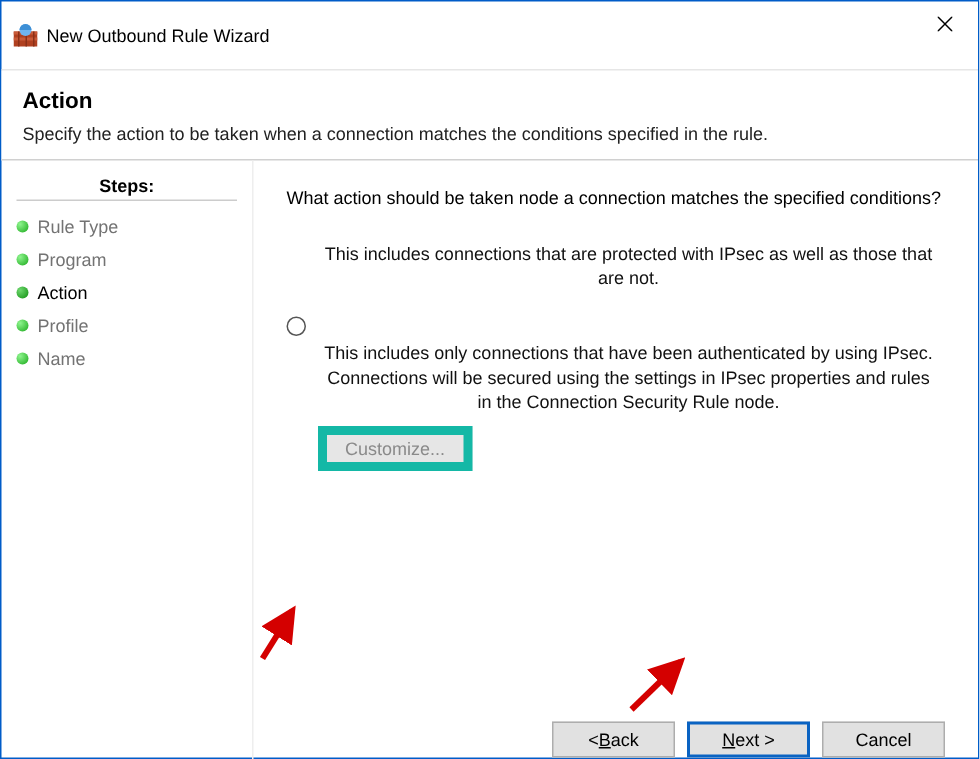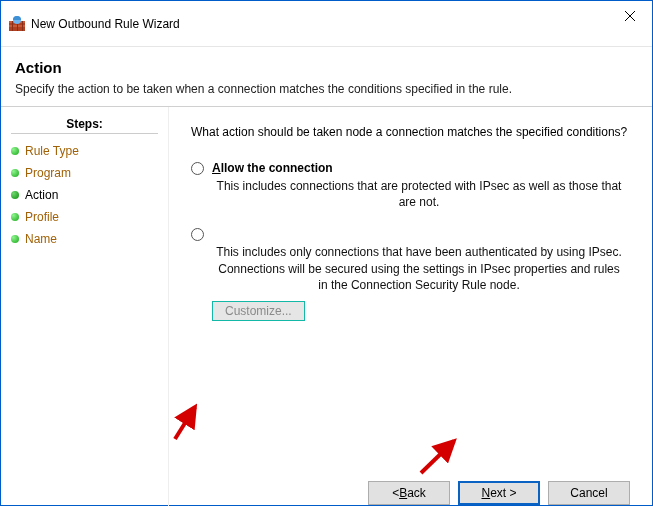--- a/index.html
+++ b/index.html
@@ -87,21 +87,21 @@
     cursor: pointer;
   }
   .sidebar li .bullet {
     width: 8px; height: 8px; border-radius: 50%;
     background: radial-gradient(circle at 30% 30%, #8ef58e, #1aa81a);
     flex: 0 0 8px;
   }
   .sidebar li.active .bullet {
     background: radial-gradient(circle at 30% 30%, #6ed86e, #0f8d0f);
   }
-  .sidebar li .label { color: #a16207; }
+  .sidebar li .label { color: #737373; }
   .sidebar li.active .label { color: #000; }
   .main {
     flex: 1;
     padding: 18px 22px 10px 22px;
     position: relative;
   }
   .question {
     margin-bottom: 22px;
   }
   .opt {
@@ -138,21 +138,21 @@
   .opt-desc {
     margin: 3px 4px 0 21px;
     font-size: 12px;
     color: #111;
     line-height: 1.35;
     max-width: 420px;
     text-align: center;
   }
   .customize {
     margin: 8px 0 0 21px;
-    border: 1px solid #14b8a6;
+    border: 6px solid #14b8a6;
     background: #e6e6e6;
     color: #8a8a8a;
     padding: 2px 12px;
     font-size: 12px;
     cursor: default;
   }
   .footer {
     position: absolute;
     bottom: 18px;
     right: 22px;
@@ -240,24 +240,20 @@
           <span class="bullet"></span>
           <span class="label">Name</span>
         </li>
       </ul>
     </div>
 
     <div class="main">
       <div class="question">What action should be taken node a connection matches the specified conditions?</div>
 
       <div class="opt">
-        <div class="opt-row">
-          <span class="radio"></span>
-          <span class="opt-label"><span class="ul">A</span><span>llow the connection</span></span>
-        </div>
         <div class="opt-desc">This includes connections that are protected with IPsec as well as those that are not.</div>
       </div>
 
       <div class="opt">
         <div class="opt-row">
           <span class="radio"></span>
         </div>
         <div class="opt-desc">This includes only connections that have been authenticated by using IPsec.  Connections will be secured using the settings in IPsec properties and rules in the Connection Security Rule node.</div>
         <button class="customize" disabled=""><span class="ul">C</span><span>ustomize...</span></button>
       </div>

